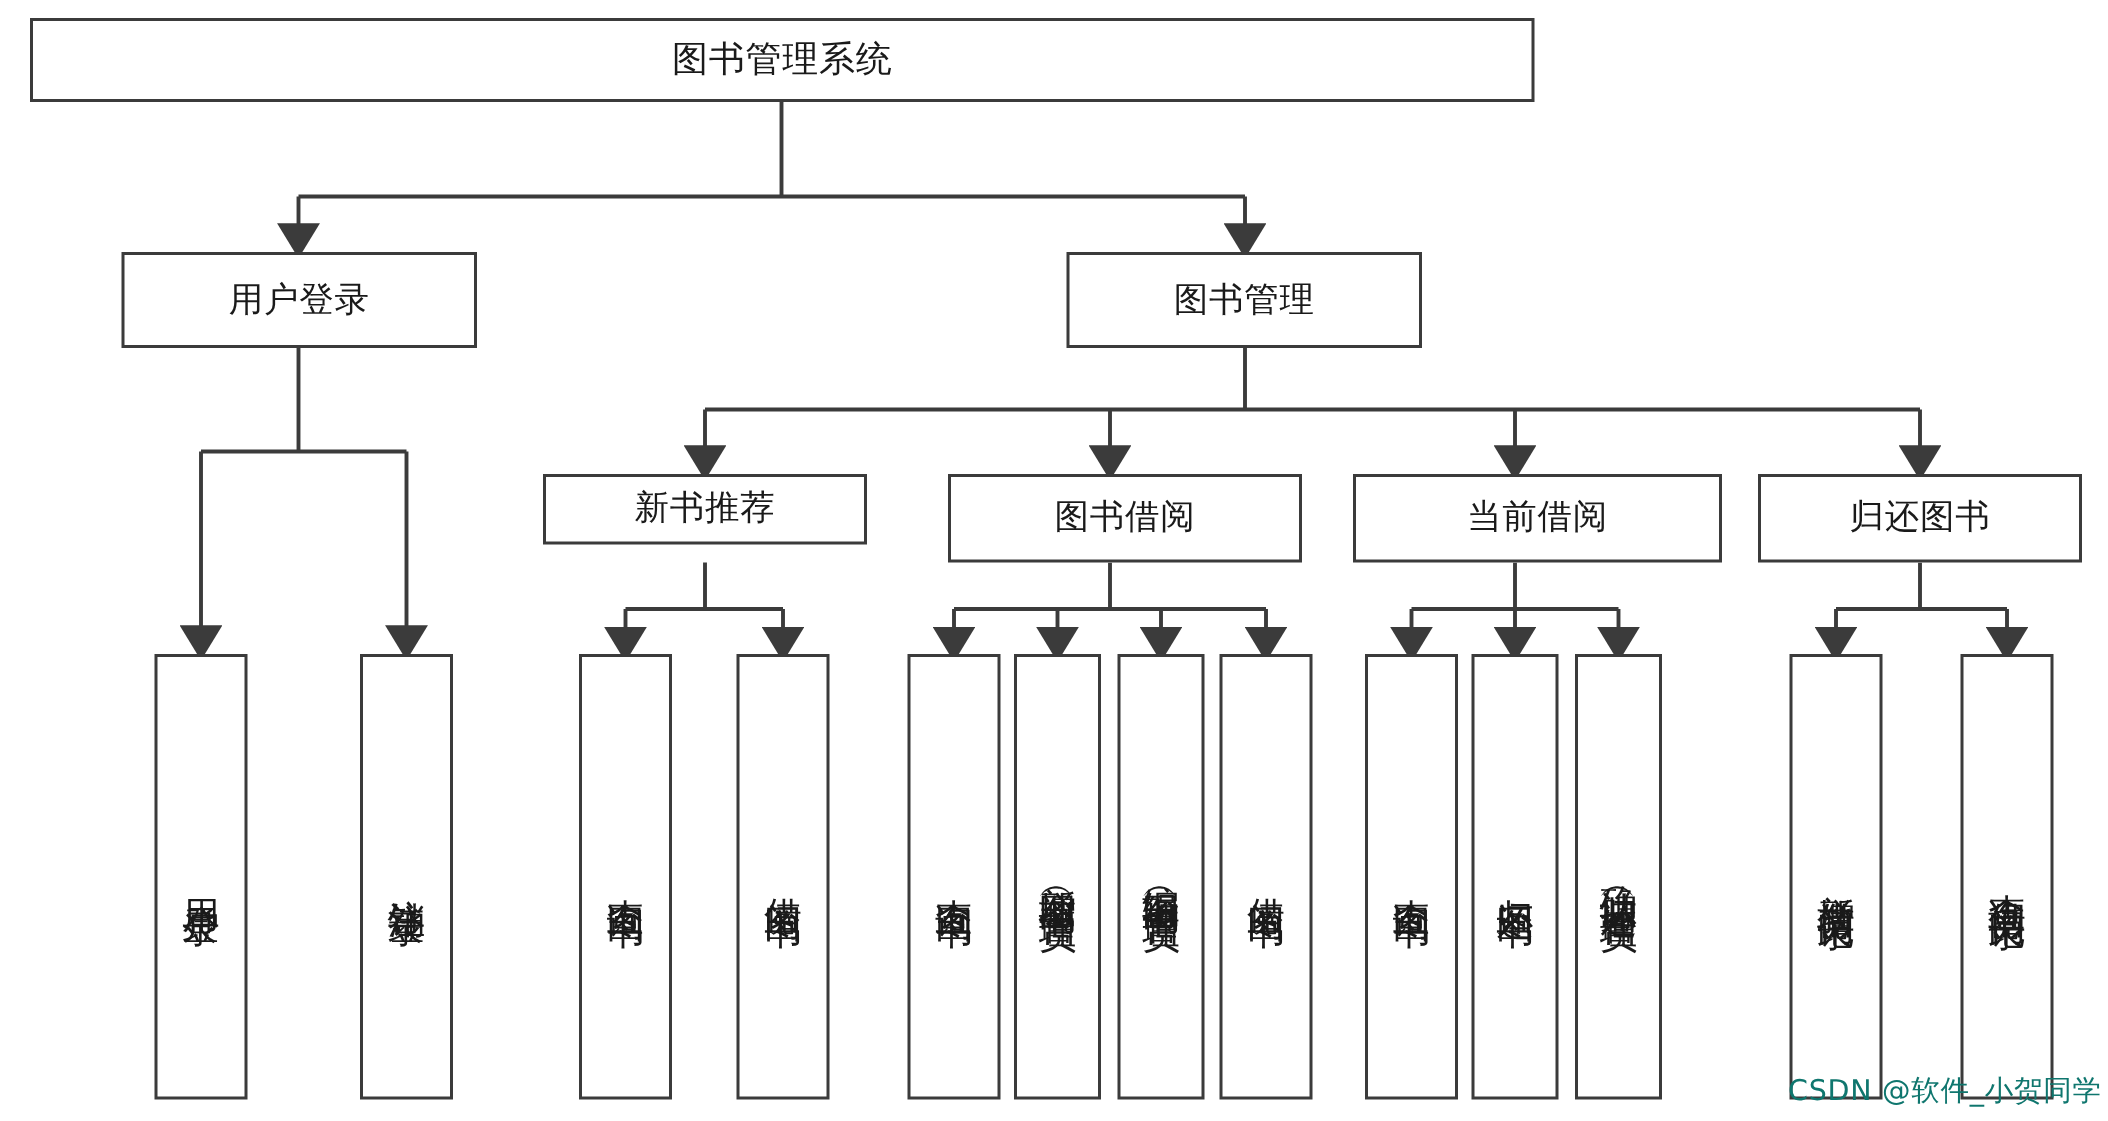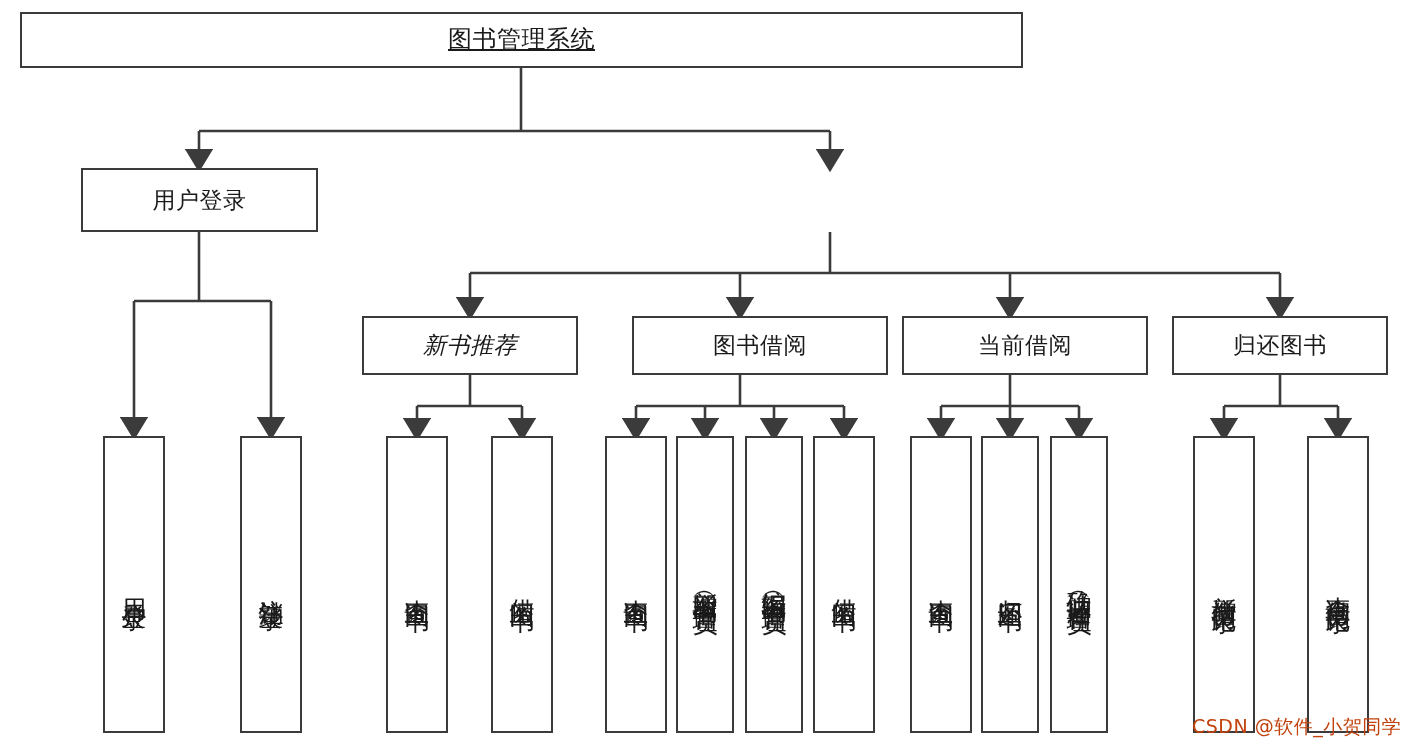--- a/index.html
+++ b/index.html
@@ -42,38 +42,37 @@
     line-height: 1.15;
     white-space: nowrap;
     text-align: center;
     letter-spacing: 0.5px;
   }
   .node.horiz .node-label {
     font-size: 23px;
   }
   .node.root .node-label {
     font-size: 24px;
-    text-decoration: underline;
   }
   .node.vert {
     align-items: center;
     justify-content: center;
   }
   .node.vert .node-label {
     writing-mode: vertical-rl;
     text-orientation: upright;
     font-size: 25px;
     letter-spacing: 3px;
     line-height: 1;
     white-space: nowrap;
     max-height: 100%;
   }
   .watermark {
     position: absolute;
-    color: #c2410c;
+    color: #0f766e;
     font-size: 19px;
     letter-spacing: 0.5px;
     white-space: nowrap;
     font-family: "DejaVu Sans", "Liberation Sans", sans-serif;
   }
 </style>
 </head>
 <body>
 
 <div id="diagram-root">
@@ -128,25 +127,28 @@
     </g>
   </svg>
 
   <div class="node root horiz" style="left:20px; top:12px; width:1003px; height:56px;">
     <span class="node-label">图书管理系统</span>
   </div>
 
   <div class="node horiz" style="left:81px; top:168px; width:237px; height:64px;">
     <span class="node-label">用户登录</span>
   </div>
-
-  <div class="node horiz" style="left:362px; top:316px; width:216px; height:59px;font-style:italic;">
+  <div class="node horiz" style="left:711px; top:168px; width:237px; height:64px;">
+    <span class="node-label">图书管理</span>
+  </div>
+
+  <div class="node horiz" style="left:362px; top:316px; width:216px; height:47px;">
     <span class="node-label">新书推荐</span>
   </div>
-  <div class="node horiz" style="left:632px; top:316px; width:256px; height:59px;">
+  <div class="node horiz" style="left:632px; top:316px; width:236px; height:59px;">
     <span class="node-label">图书借阅</span>
   </div>
   <div class="node horiz" style="left:902px; top:316px; width:246px; height:59px;">
     <span class="node-label">当前借阅</span>
   </div>
   <div class="node horiz" style="left:1172px; top:316px; width:216px; height:59px;">
     <span class="node-label">归还图书</span>
   </div>
 
   <div class="node vert" style="left:103px; top:436px; width:62px; height:297px;">

